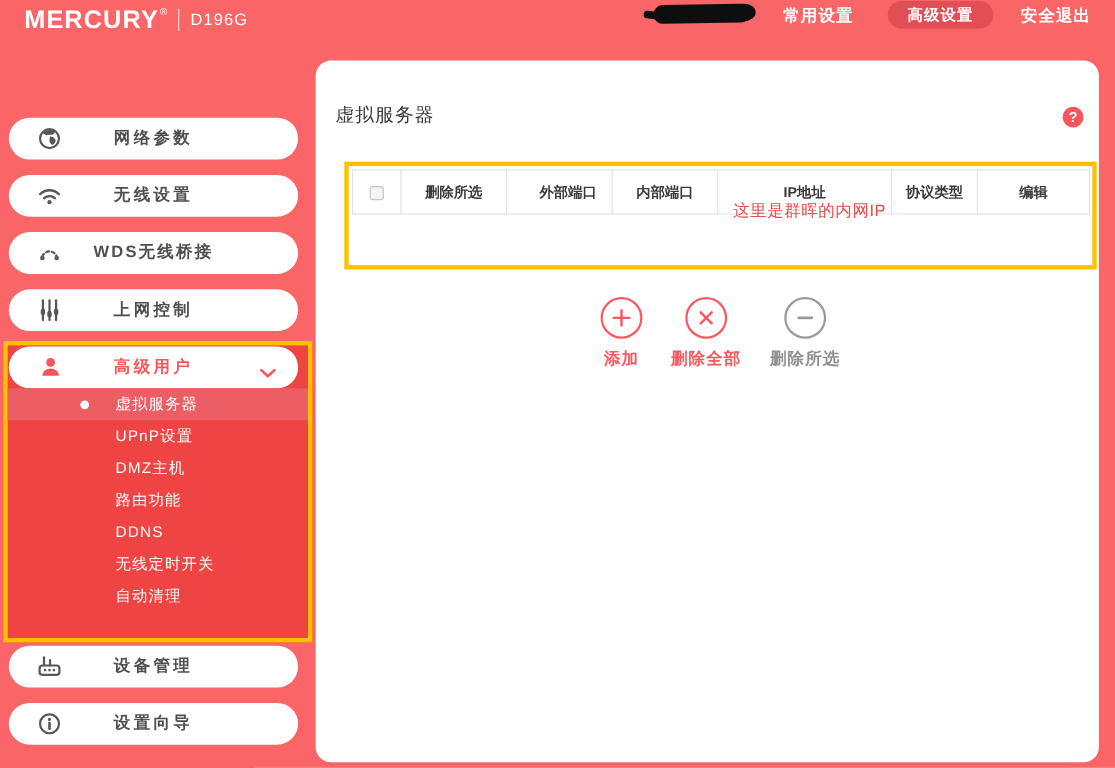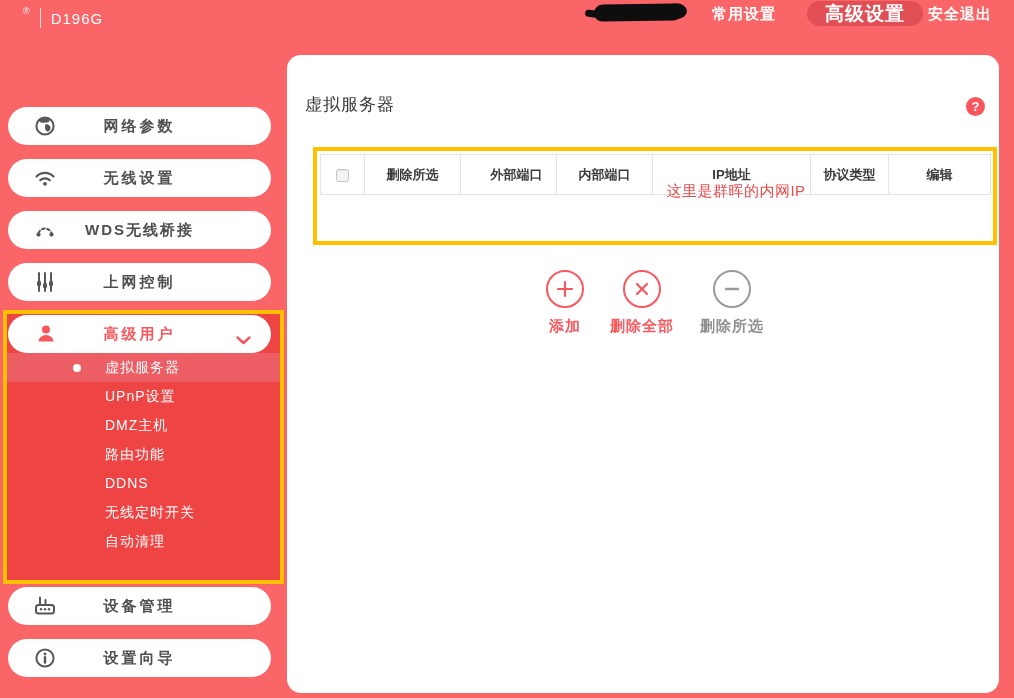--- a/index.html
+++ b/index.html
@@ -24,21 +24,21 @@
   .censor:before { content:""; position:absolute; left:-9px; top:6px; width:22px; height:7px;
             background:#0e0e0e; border-radius:4px; transform:rotate(9deg); }
   .censor:after { content:""; position:absolute; right:-5px; top:0; width:22px; height:16px;
             background:#0e0e0e; border-radius:50%; }
 
   .nav-link { position:absolute; top:5px; color:#fff; font-size:15px; font-weight:bold;
               letter-spacing:1px; cursor:pointer; }
   .nav-common { left:712px; }
   .nav-exit  { left:928px;text-align:right; }
   .nav-pill { position:absolute; left:807px; top:1px; height:25px; padding:0 18px; line-height:25px;
-              background:#e14e54; border-radius:13px; color:#fff; font-size:19px; font-weight:bold;
+              background:#e14e54; border-radius:13px; color:#fff; font-size:14px; font-weight:bold;
               letter-spacing:1px; cursor:pointer; }
 
   
   .sidebar { position:absolute; left:0; top:55px; width:287px; height:643px; }
   .pill { position:absolute; left:8px; width:263px; height:38px; background:#fff;
           border-radius:19px; cursor:pointer; }
   .pill .icon { position:absolute; left:24px; top:7px; width:26px; height:24px; }
   .pill .plabel { position:absolute; left:0; right:0; top:0; height:38px; line-height:38px;
           text-align:center; font-size:15px; font-weight:bold; color:#4f4f4f; letter-spacing:3px; }
   .pill-1 { top:0; }   .pill-2 { top:52px; } .pill-3 { top:104px; }
@@ -97,20 +97,21 @@
   .action.gray .circle { border-color:#9a9a9a; }
   .action .alabel { margin-top:9px; font-size:15px; font-weight:bold; color:#f8585e;
              letter-spacing:1px; }
   .action.gray .alabel { color:#8f8f8f; }
 </style>
 </head>
 <body>
 
 <div class="header">
   <div class="brand">
+    <span class="brand-name">MERCURY</span>
     <span class="brand-reg">®</span>
     <span class="brand-divider"></span>
     <span class="brand-model">D196G</span>
   </div>
   <div class="censor"></div>
   <span class="nav-link nav-common">常用设置</span>
   <span class="nav-pill">高级设置</span>
   <span class="nav-link nav-exit">安全退出</span>
 </div>
 

